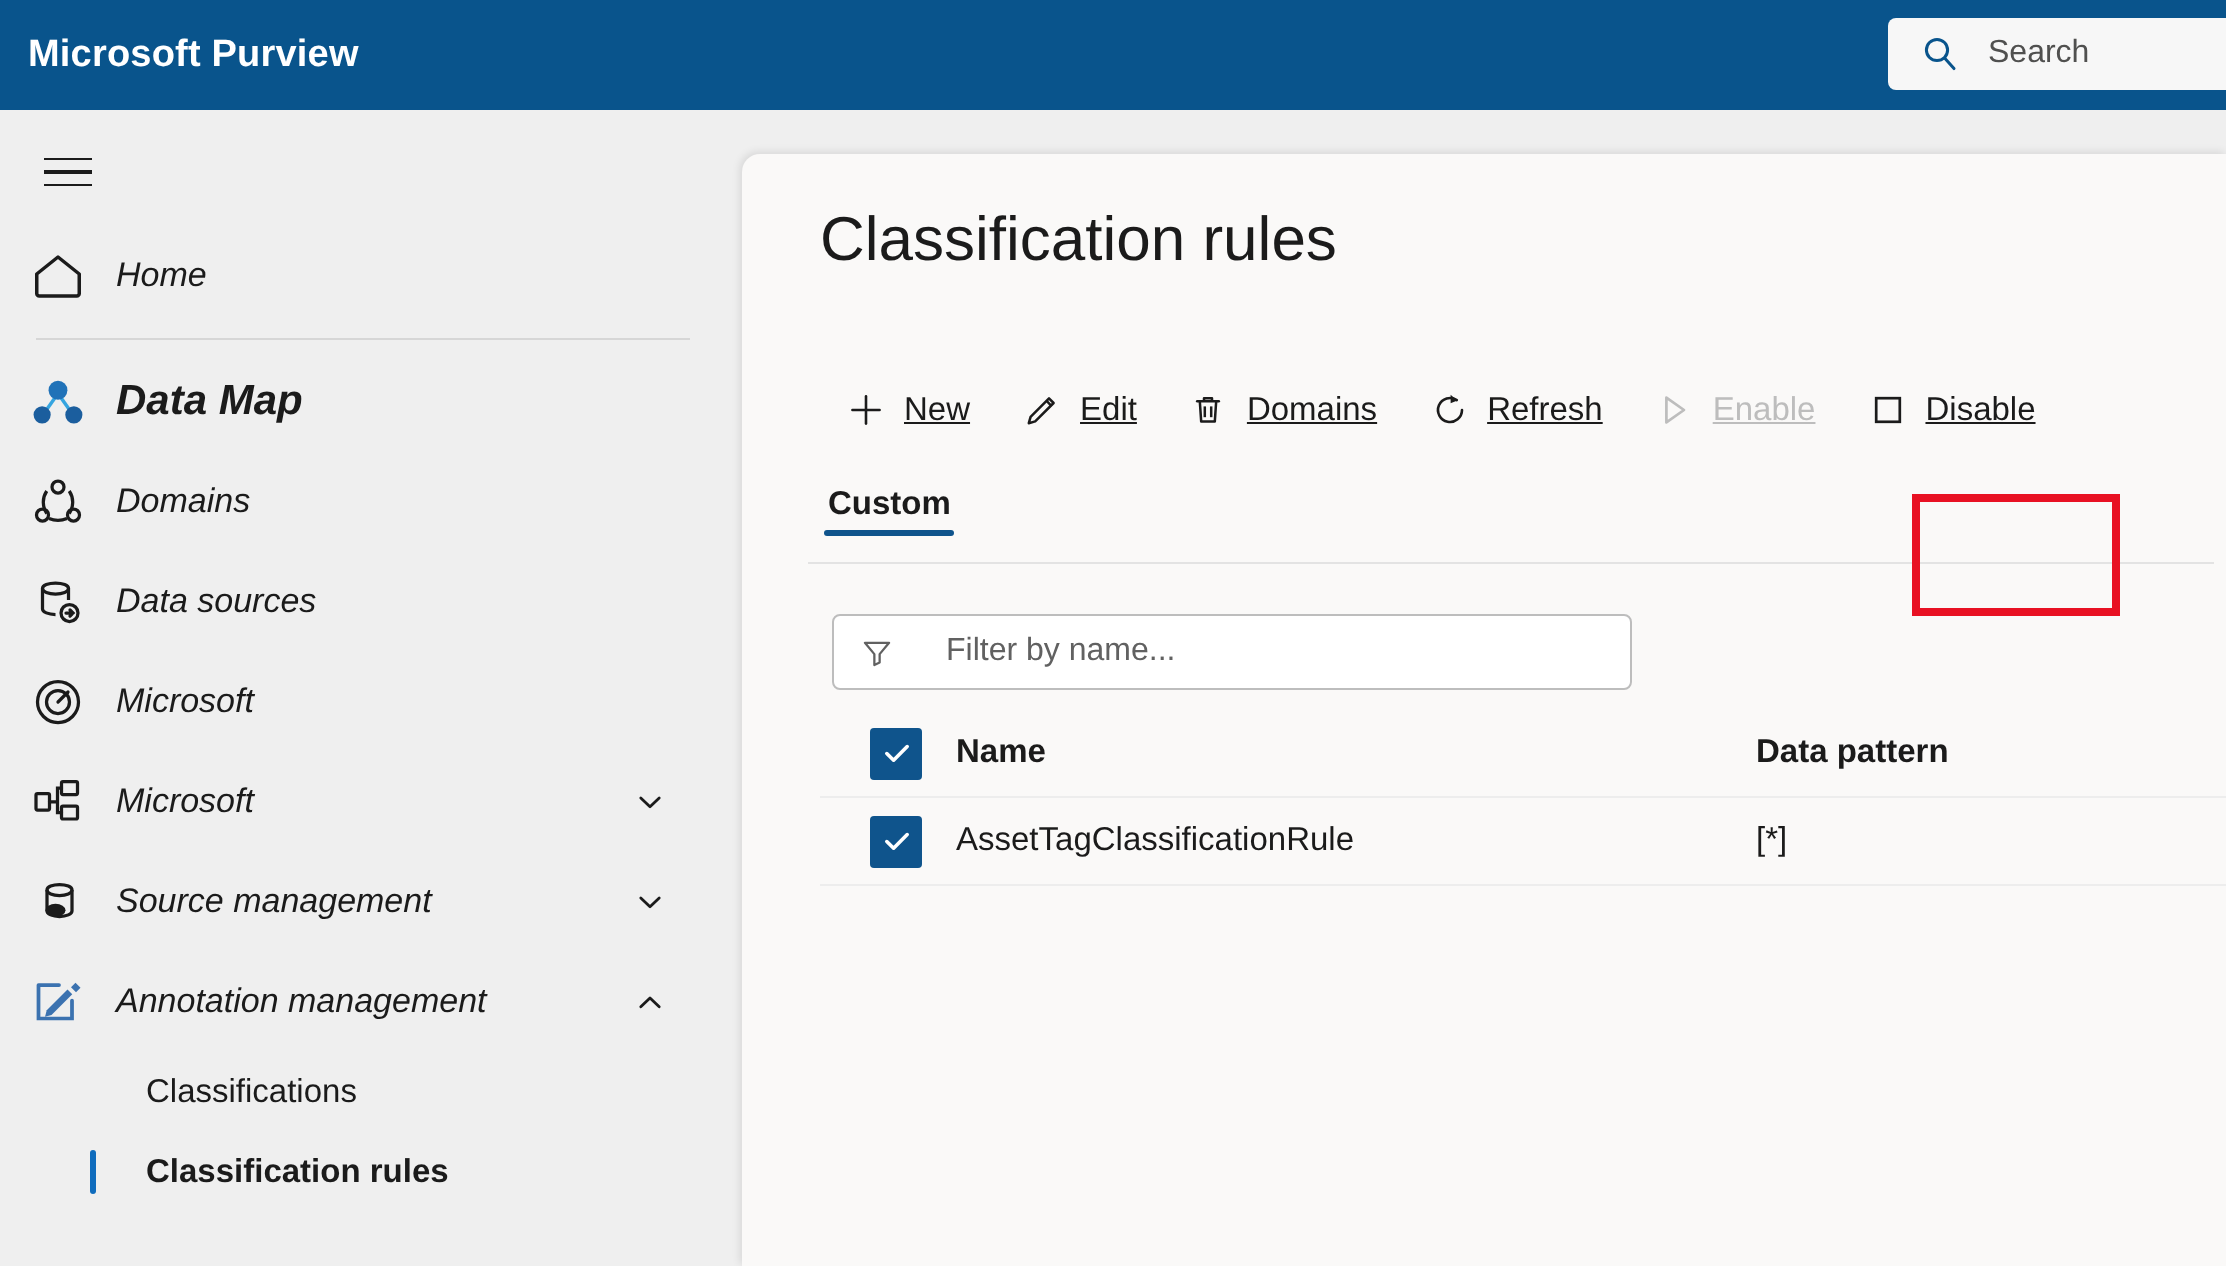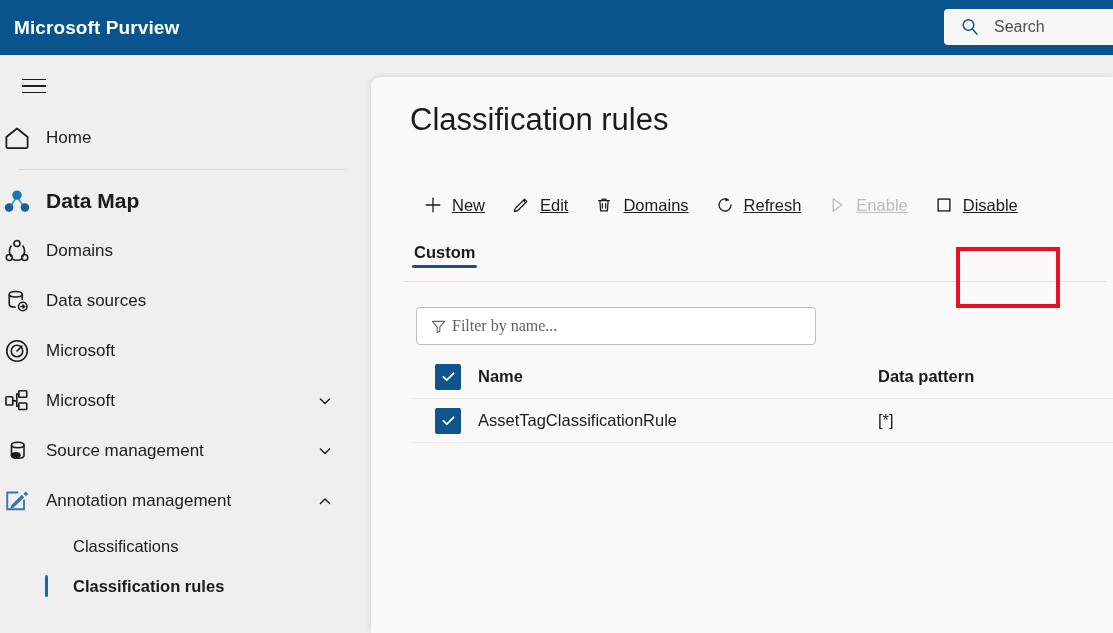--- a/index.html
+++ b/index.html
@@ -74,22 +74,23 @@
   .hamburger span {
     display: block; height: 1.6px; width: 24px;
     background: #1b1b1b;
   }
   .nav-list { position: absolute; top: 58px; left: 0; width: 371px; }
   .nav-item {
     position: relative;
     display: flex;
     align-items: center;
     height: 50px;
-    padding-left: 2px;
+    padding-left: 14px;
     cursor: pointer;
+    font-style: italic;
   }
   .nav-item .nav-icon {
     width: 30px; height: 30px;
     flex: 0 0 30px;
     display: flex; align-items: center; justify-content: center;
     color: #1b1b1b;
   }
   .nav-item .nav-label {
     margin-left: 14px;
     font-size: 16.5px;
@@ -218,22 +219,22 @@
     background: #ffffff;
     border: 1px solid #bdbdbd;
     border-radius: 4px;
     display: flex;
     align-items: center;
     padding-left: 13px;
   }
   .filter-icon { width: 17px; height: 17px; flex: 0 0 17px; color: #616161; }
   .filter-input {
     border: 0; outline: 0; background: transparent;
-    margin-left: 3px;
-    font-family: Liberation Serif, serif;
+    margin-left: 24px;
+    font-family: Liberation Sans, sans-serif;
     font-size: 16px;
     color: #3a3a3a;
     width: 330px;
   }
   .filter-input::placeholder { color: #616161; opacity: 1; }
 
   
   .table {
     position: absolute;
     left: 39px; top: 278px;

